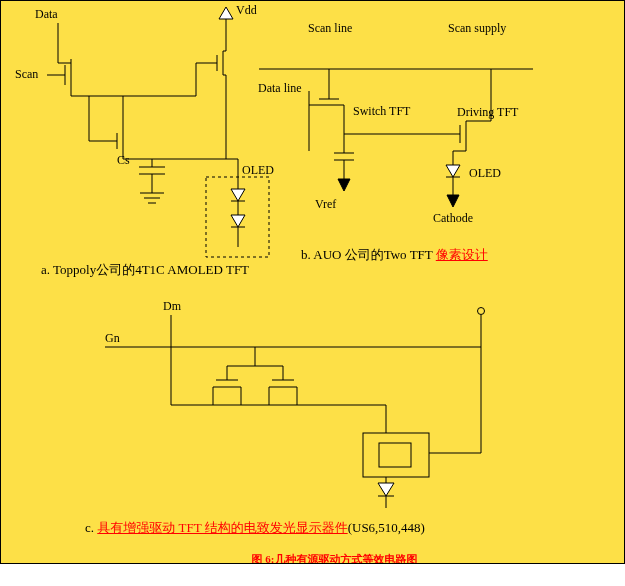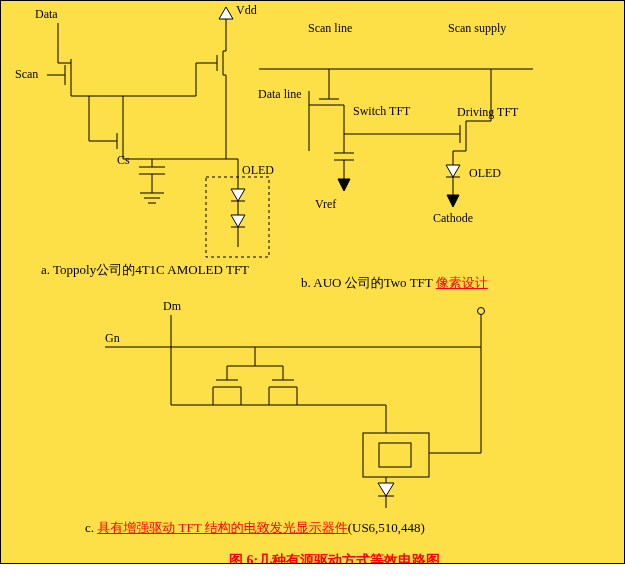--- a/index.html
+++ b/index.html
@@ -8,21 +8,21 @@
     position:relative; width:625px; height:564px; background:#fde047;
     border:1px solid #000; overflow:hidden;
     font-family:"Liberation Serif", serif; color:#000;
   }
   .circuit-svg { position:absolute; left:0; top:0; }
   .lbl { position:absolute; font-size:12px; line-height:14px; white-space:nowrap; }
   .caption { position:absolute; font-size:13px; line-height:16px; white-space:nowrap; }
   .hl { color:var(--highlight,#ff0000); text-decoration:underline; }
   .fig-title {
     position:absolute; left:0; top:551px; width:100%; text-align:center;
-    font-weight:bold; font-size:14px; color:var(--highlight,#ff0000); white-space:nowrap;padding-left:44px;
+    font-weight:bold; font-size:11px; color:var(--highlight,#ff0000); white-space:nowrap;padding-left:44px;
   }
 </style>
 </head>
 <body>
 
 <div class="page">
 
   <svg class="circuit-svg" width="625" height="586" viewBox="0 0 625 586" stroke="#000" fill="none" stroke-width="1">
 
     <g>
@@ -116,35 +116,35 @@
   </svg>
 
   <div class="lbl" style="left:34px; top:6px;">Data</div>
   <div class="lbl" style="left:14px; top:66px;">Scan</div>
   <div class="lbl" style="left:235px; top:2px;">Vdd</div>
   <div class="lbl" style="left:116px; top:152px;">Cs</div>
   <div class="lbl" style="left:241px; top:162px;">OLED</div>
 
   <div class="lbl" style="left:307px; top:20px;font-family:Liberation Serif, serif;">Scan line</div>
   <div class="lbl" style="left:447px; top:20px;">Scan supply</div>
-  <div class="lbl" style="left:257px; top:80px;margin-top:6px;">Data line</div>
+  <div class="lbl" style="left:257px; top:80px;">Data line</div>
   <div class="lbl" style="left:352px; top:90px;margin-top:13px;">Switch TFT</div>
   <div class="lbl" style="left:456px; top:104px;">Driving TFT</div>
   <div class="lbl" style="left:468px; top:165px;">OLED</div>
   <div class="lbl" style="left:314px; top:196px;">Vref</div>
   <div class="lbl" style="left:432px; top:210px;">Cathode</div>
 
   <div class="lbl" style="left:162px; top:298px;text-align:right;">Dm</div>
   <div class="lbl" style="left:104px; top:330px;">Gn</div>
 
   <div class="caption" style="left:40px; top:261px;">
     <span>a. Toppoly公司的4T1C AMOLED TFT</span>
   </div>
 
-  <div class="caption" style="left:300px; top:274px;text-align:right;">
+  <div class="caption" style="left:300px; top:246px;text-align:right;">
     <span>b. AUO 公司的Two TFT </span><span class="hl">像素设计</span>
   </div>
 
   <div class="caption" style="left:84px; top:519px;">
     <span>c. </span><span class="hl">具有增强驱动 TFT 结构的电致发光显示器件</span><span>(US6,510,448)</span>
   </div>
 
   <div class="fig-title">图 6:几种有源驱动方式等效电路图</div>
 
 </div>

